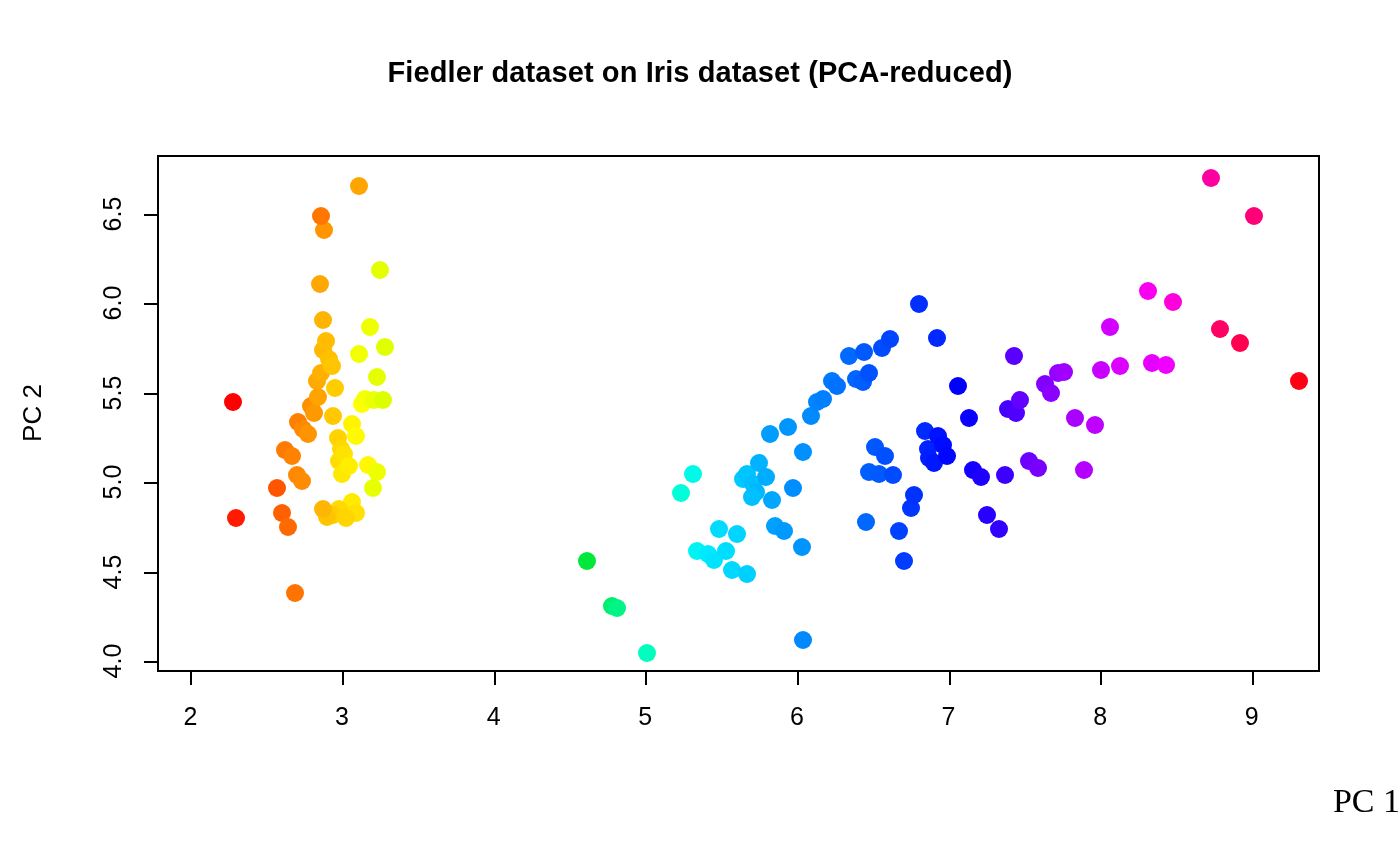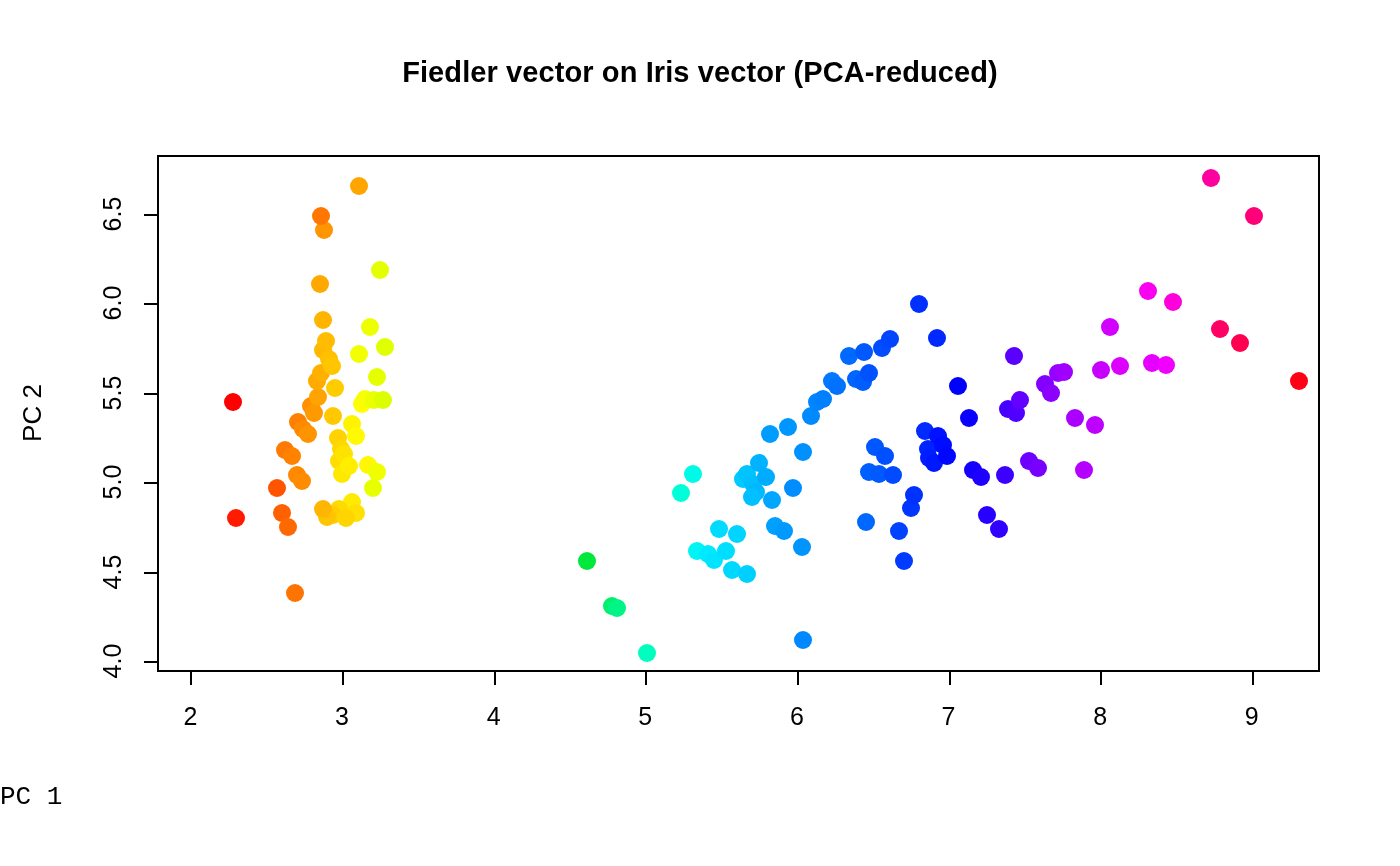--- a/index.html
+++ b/index.html
@@ -74,42 +74,42 @@
   }
   .yticklabel {
     transform: translate(-50%, -50%) rotate(-90deg);
     left: 112px;
   }
   #xlabel {
     position: absolute;
     left: 0;
     top: 782px;
     width: 1400px;
-    text-align: left;
-    font-size: 26px;
-    color: #000000;
-    font-family: Liberation Mono, monospace;
+    text-align: right;
+    font-size: 34px;
+    color: #000000;
+    font-family: Liberation Serif, serif;
   }
   #ylabel {
     position: absolute;
     left: 32px;
     top: 413px;
     font-size: 26px;
     color: #000000;
     font-family: "Liberation Sans", sans-serif;
     transform: translate(-50%, -50%) rotate(-90deg);
     white-space: nowrap;
   }
 </style>
 </head>
 <body>
 
 <div id="figure">
 
-  <div id="plot-title">Fiedler vector on Iris vector (PCA-reduced)</div>
+  <div id="plot-title">Fiedler dataset on Iris dataset (PCA-reduced)</div>
 
   <div id="plot-frame">
     <div id="points-layer">
         <div class="pt" style="left: 74.2986px; top: 245.083px; width: 18px; height: 18px; background: rgb(255, 0, 0);"></div>
         <div class="pt" style="left: 77.3312px; top: 361.363px; width: 18px; height: 18px; background: rgb(255, 26, 0);"></div>
         <div class="pt" style="left: 118.271px; top: 330.952px; width: 18px; height: 18px; background: rgb(255, 85, 0);"></div>
         <div class="pt" style="left: 122.82px; top: 355.997px; width: 18px; height: 18px; background: rgb(255, 96, 0);"></div>
         <div class="pt" style="left: 128.885px; top: 370.308px; width: 18px; height: 18px; background: rgb(255, 106, 0);"></div>
         <div class="pt" style="left: 136.467px; top: 436.498px; width: 18px; height: 18px; background: rgb(255, 115, 0);"></div>
         <div class="pt" style="left: 125.853px; top: 293.384px; width: 18px; height: 18px; background: rgb(255, 122, 0);"></div>

